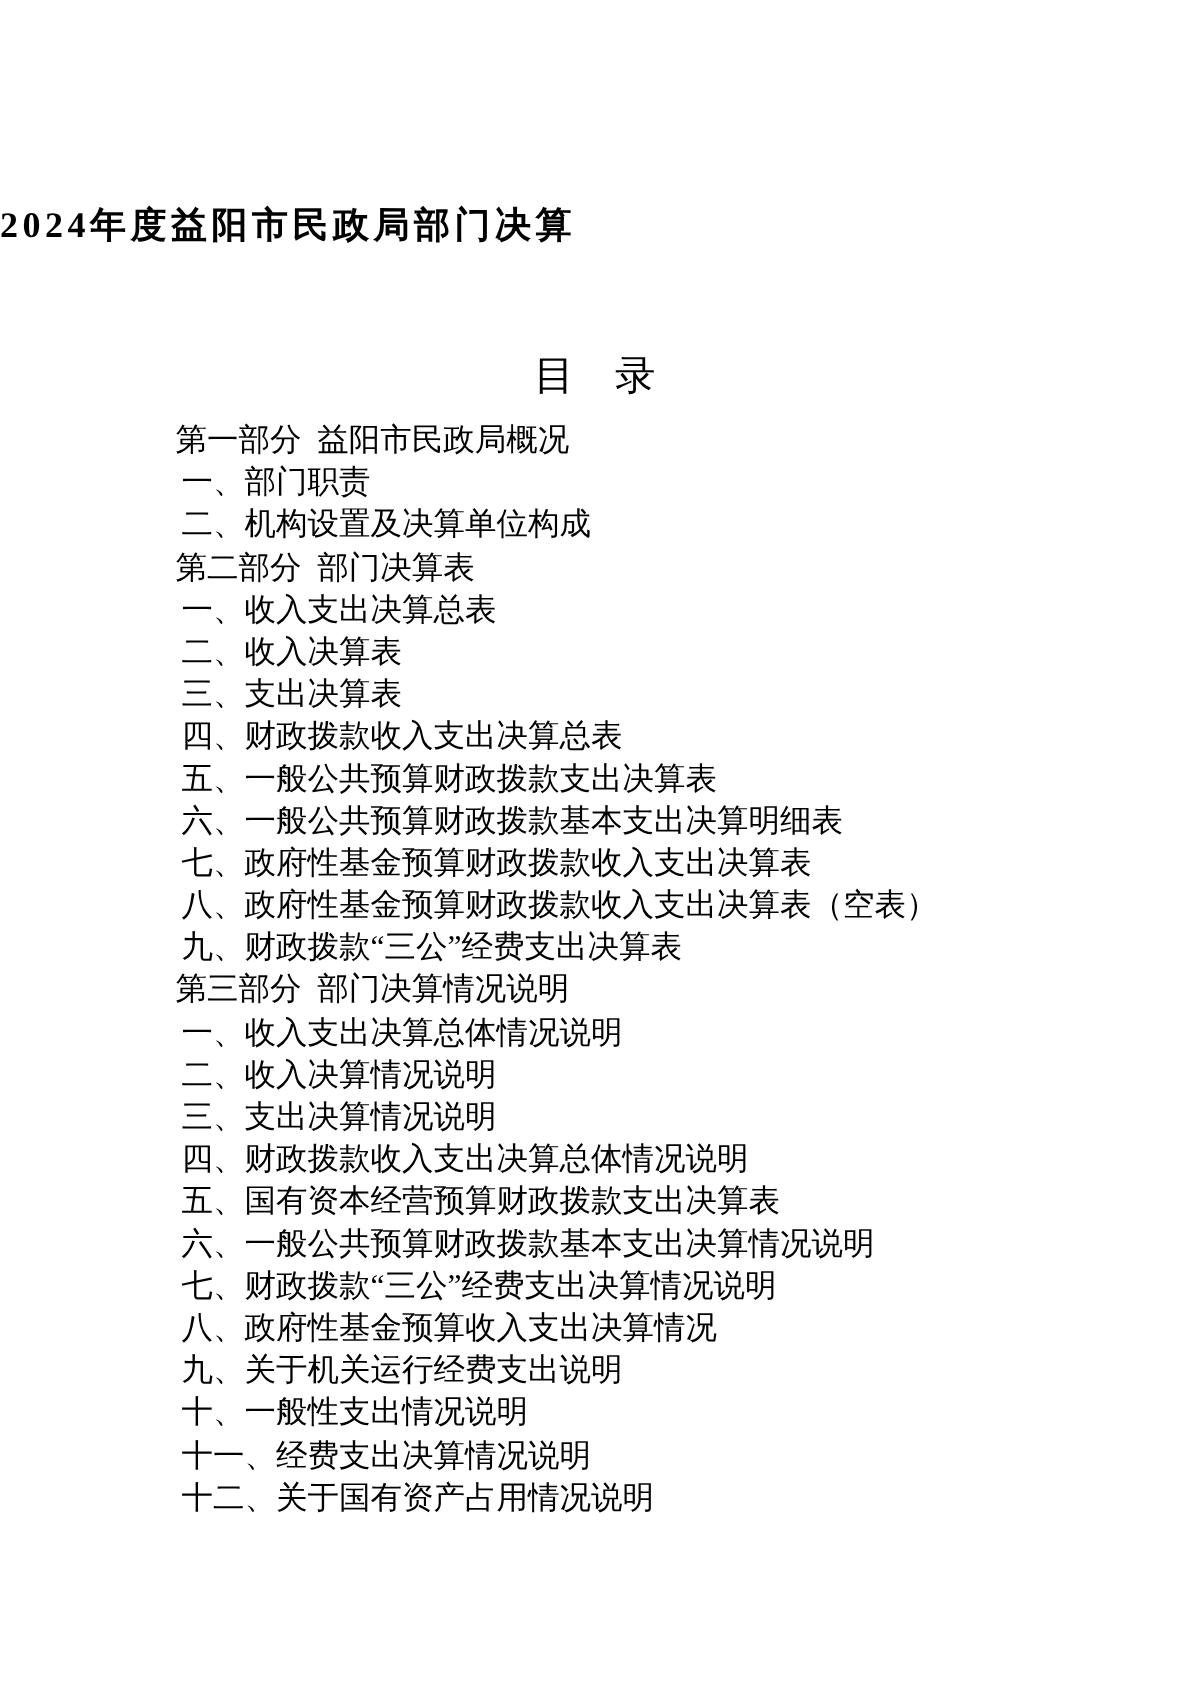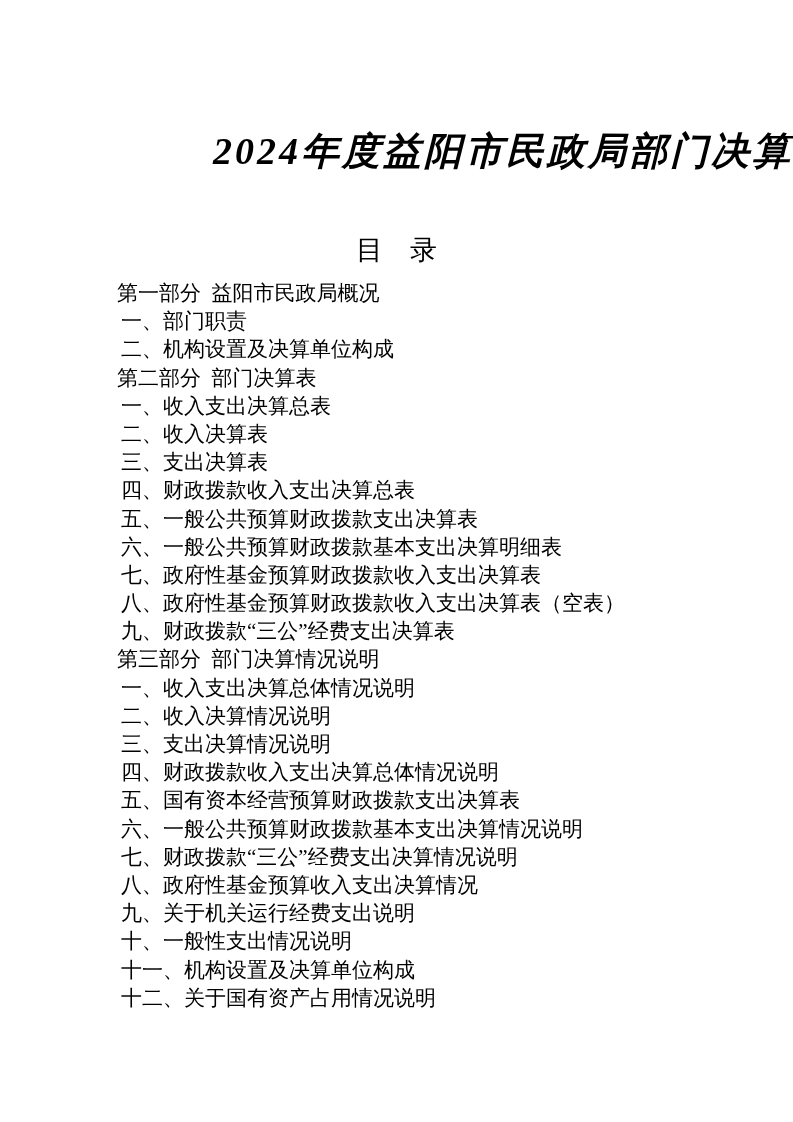--- a/index.html
+++ b/index.html
@@ -15,27 +15,26 @@
     color: #000000;
     font-family: "Liberation Serif", "DejaVu Serif", serif;
     overflow: hidden;
   }
   .doc-title {
     position: absolute;
     top: 130px;
     left: 0;
     right: 0;
     margin: 0;
-    text-align: right;
-    font-size: 38px;
+    text-align: left;
+    font-size: 24px;
     font-weight: bold;
     letter-spacing: 3px;
     line-height: 42px;
     white-space: pre-wrap;
-    font-style: italic;
   }
   .toc-heading {
     position: absolute;
     top: 236px;
     left: 0;
     right: 0;
     text-align: center;
     font-size: 27px;
     line-height: 28px;
     white-space: pre-wrap;
@@ -89,17 +88,17 @@
     <div class="toc-line toc-item">一、收入支出决算总体情况说明</div>
     <div class="toc-line toc-item">二、收入决算情况说明</div>
     <div class="toc-line toc-item">三、支出决算情况说明</div>
     <div class="toc-line toc-item">四、财政拨款收入支出决算总体情况说明</div>
     <div class="toc-line toc-item">五、国有资本经营预算财政拨款支出决算表</div>
     <div class="toc-line toc-item">六、一般公共预算财政拨款基本支出决算情况说明</div>
     <div class="toc-line toc-item">七、财政拨款“三公”经费支出决算情况说明</div>
     <div class="toc-line toc-item">八、政府性基金预算收入支出决算情况</div>
     <div class="toc-line toc-item">九、关于机关运行经费支出说明</div>
     <div class="toc-line toc-item">十、一般性支出情况说明</div>
-    <div class="toc-line toc-item">十一、机构设置及决算单位构成</div>
+    <div class="toc-line toc-item">十一、经费支出决算情况说明</div>
     <div class="toc-line toc-item">十二、关于国有资产占用情况说明</div>
   </nav>
 
 </div>
 
 </body></html>

